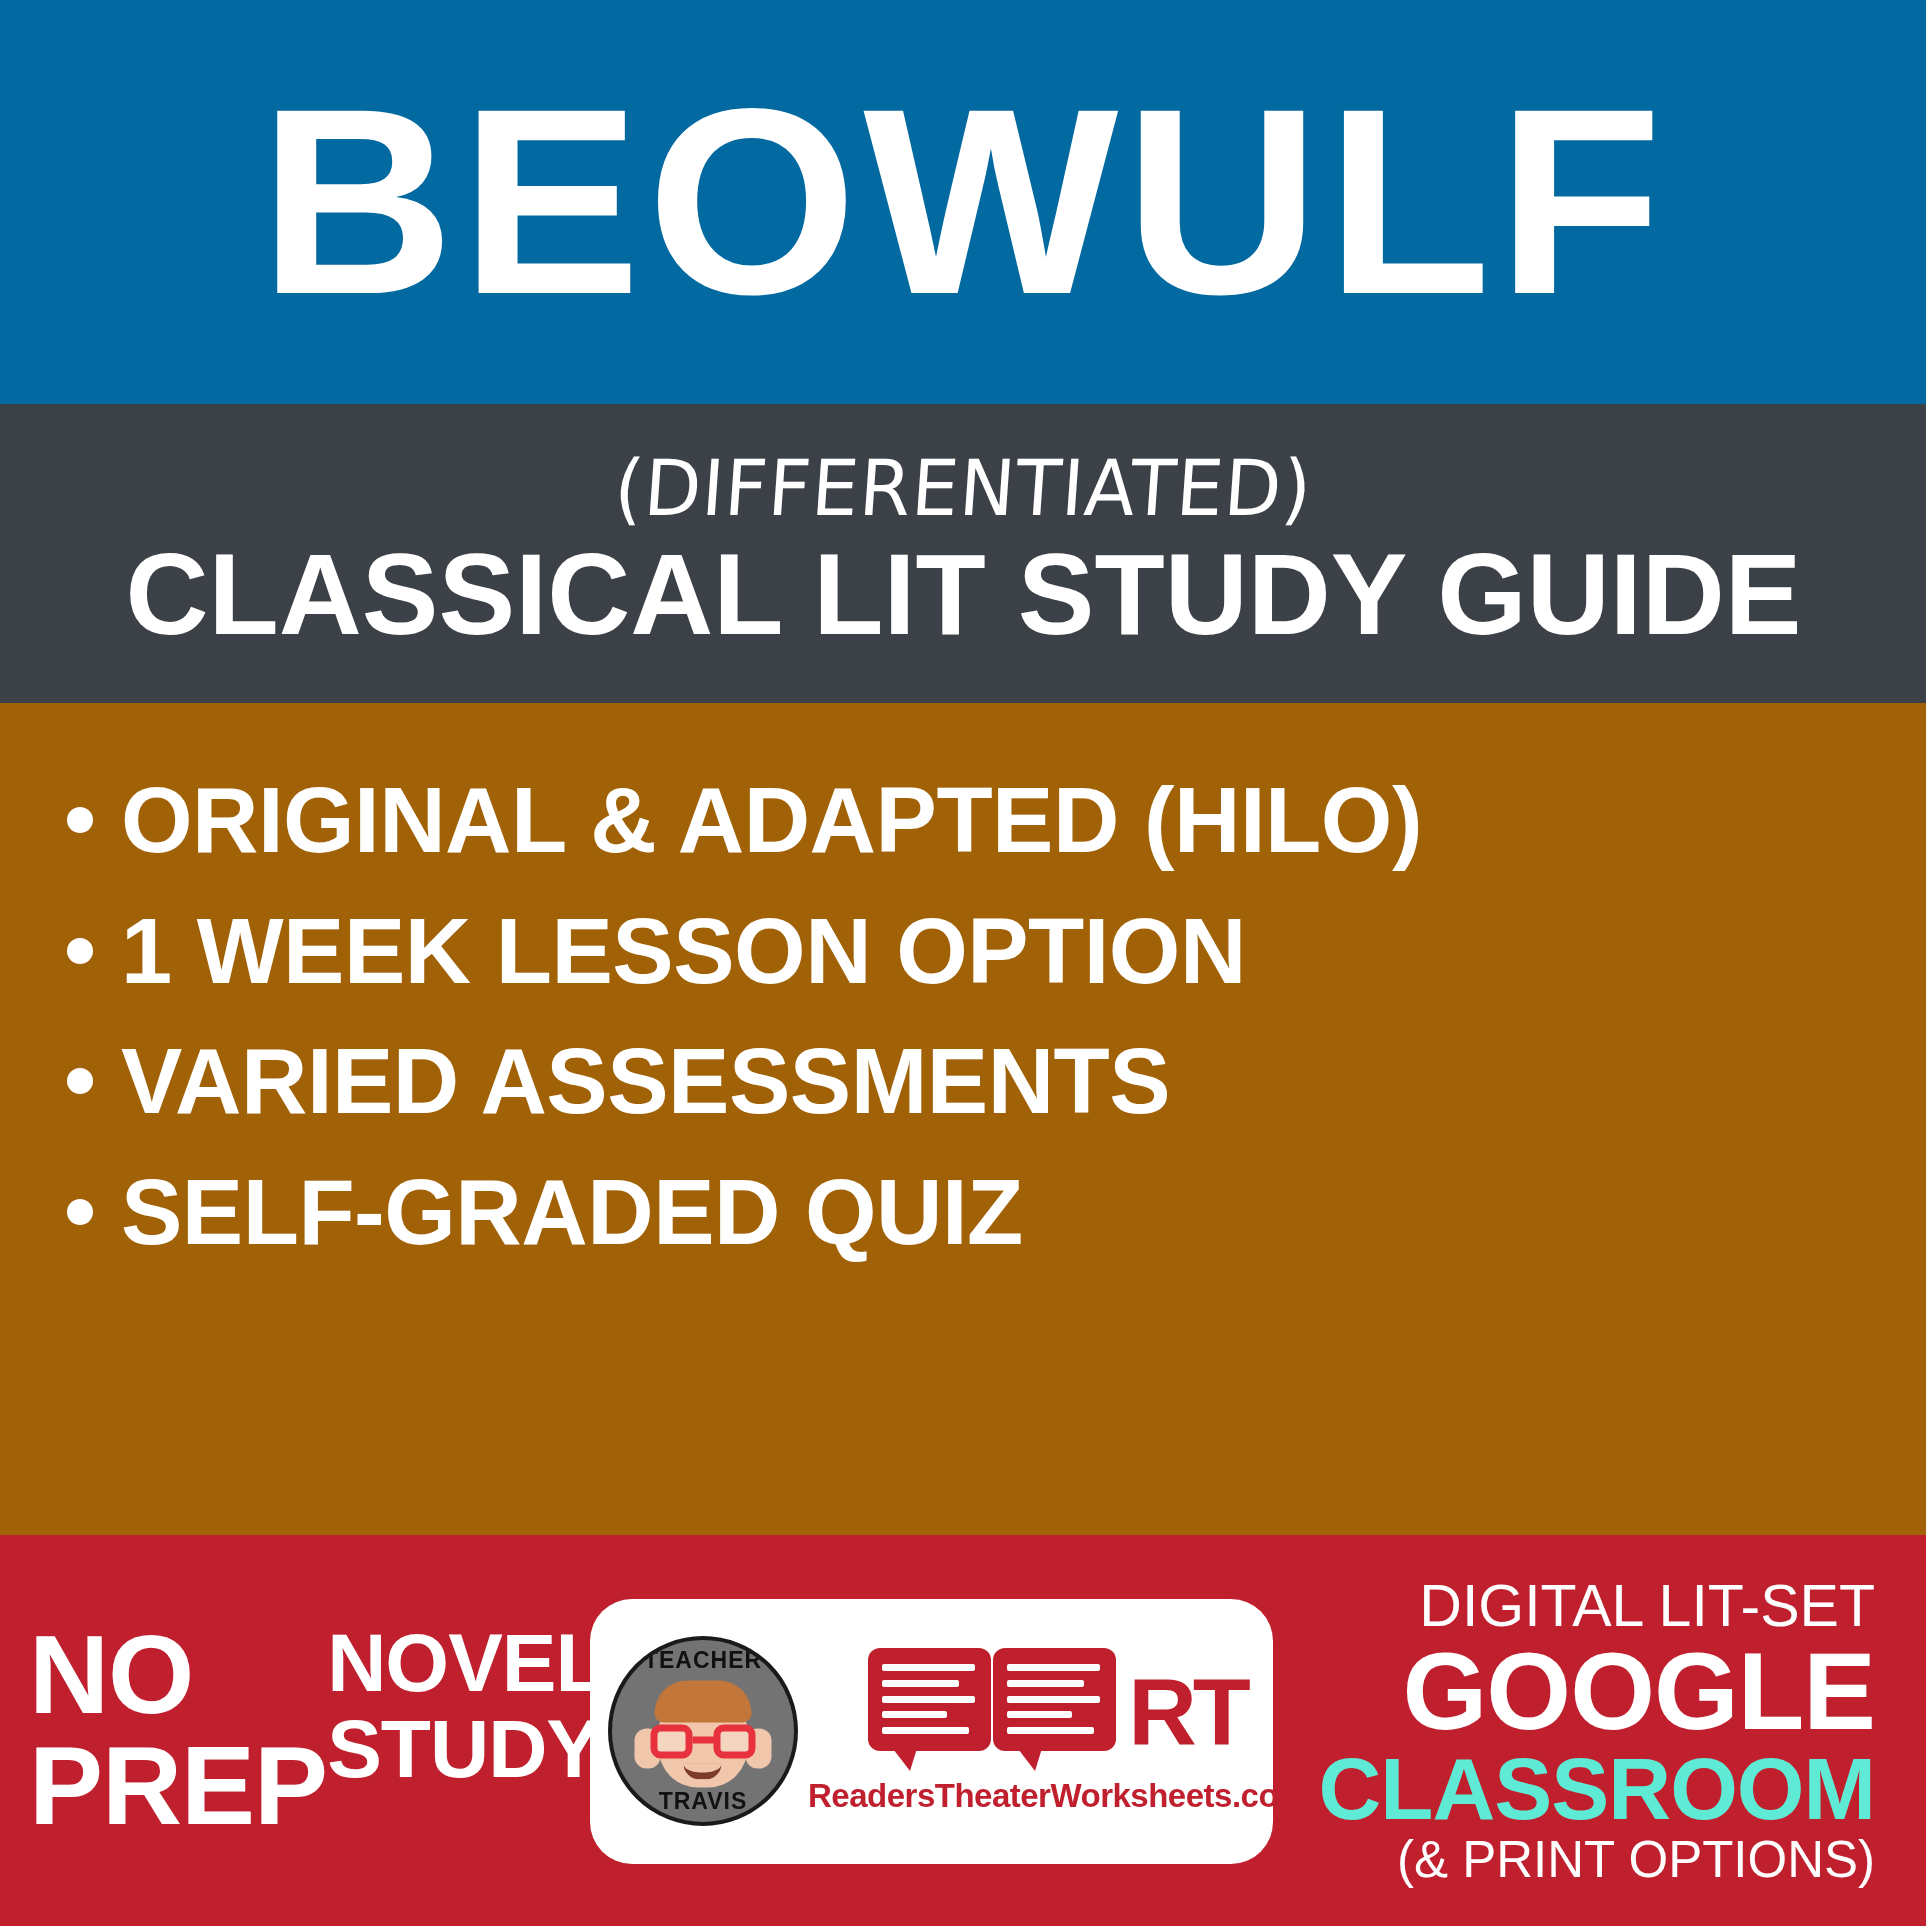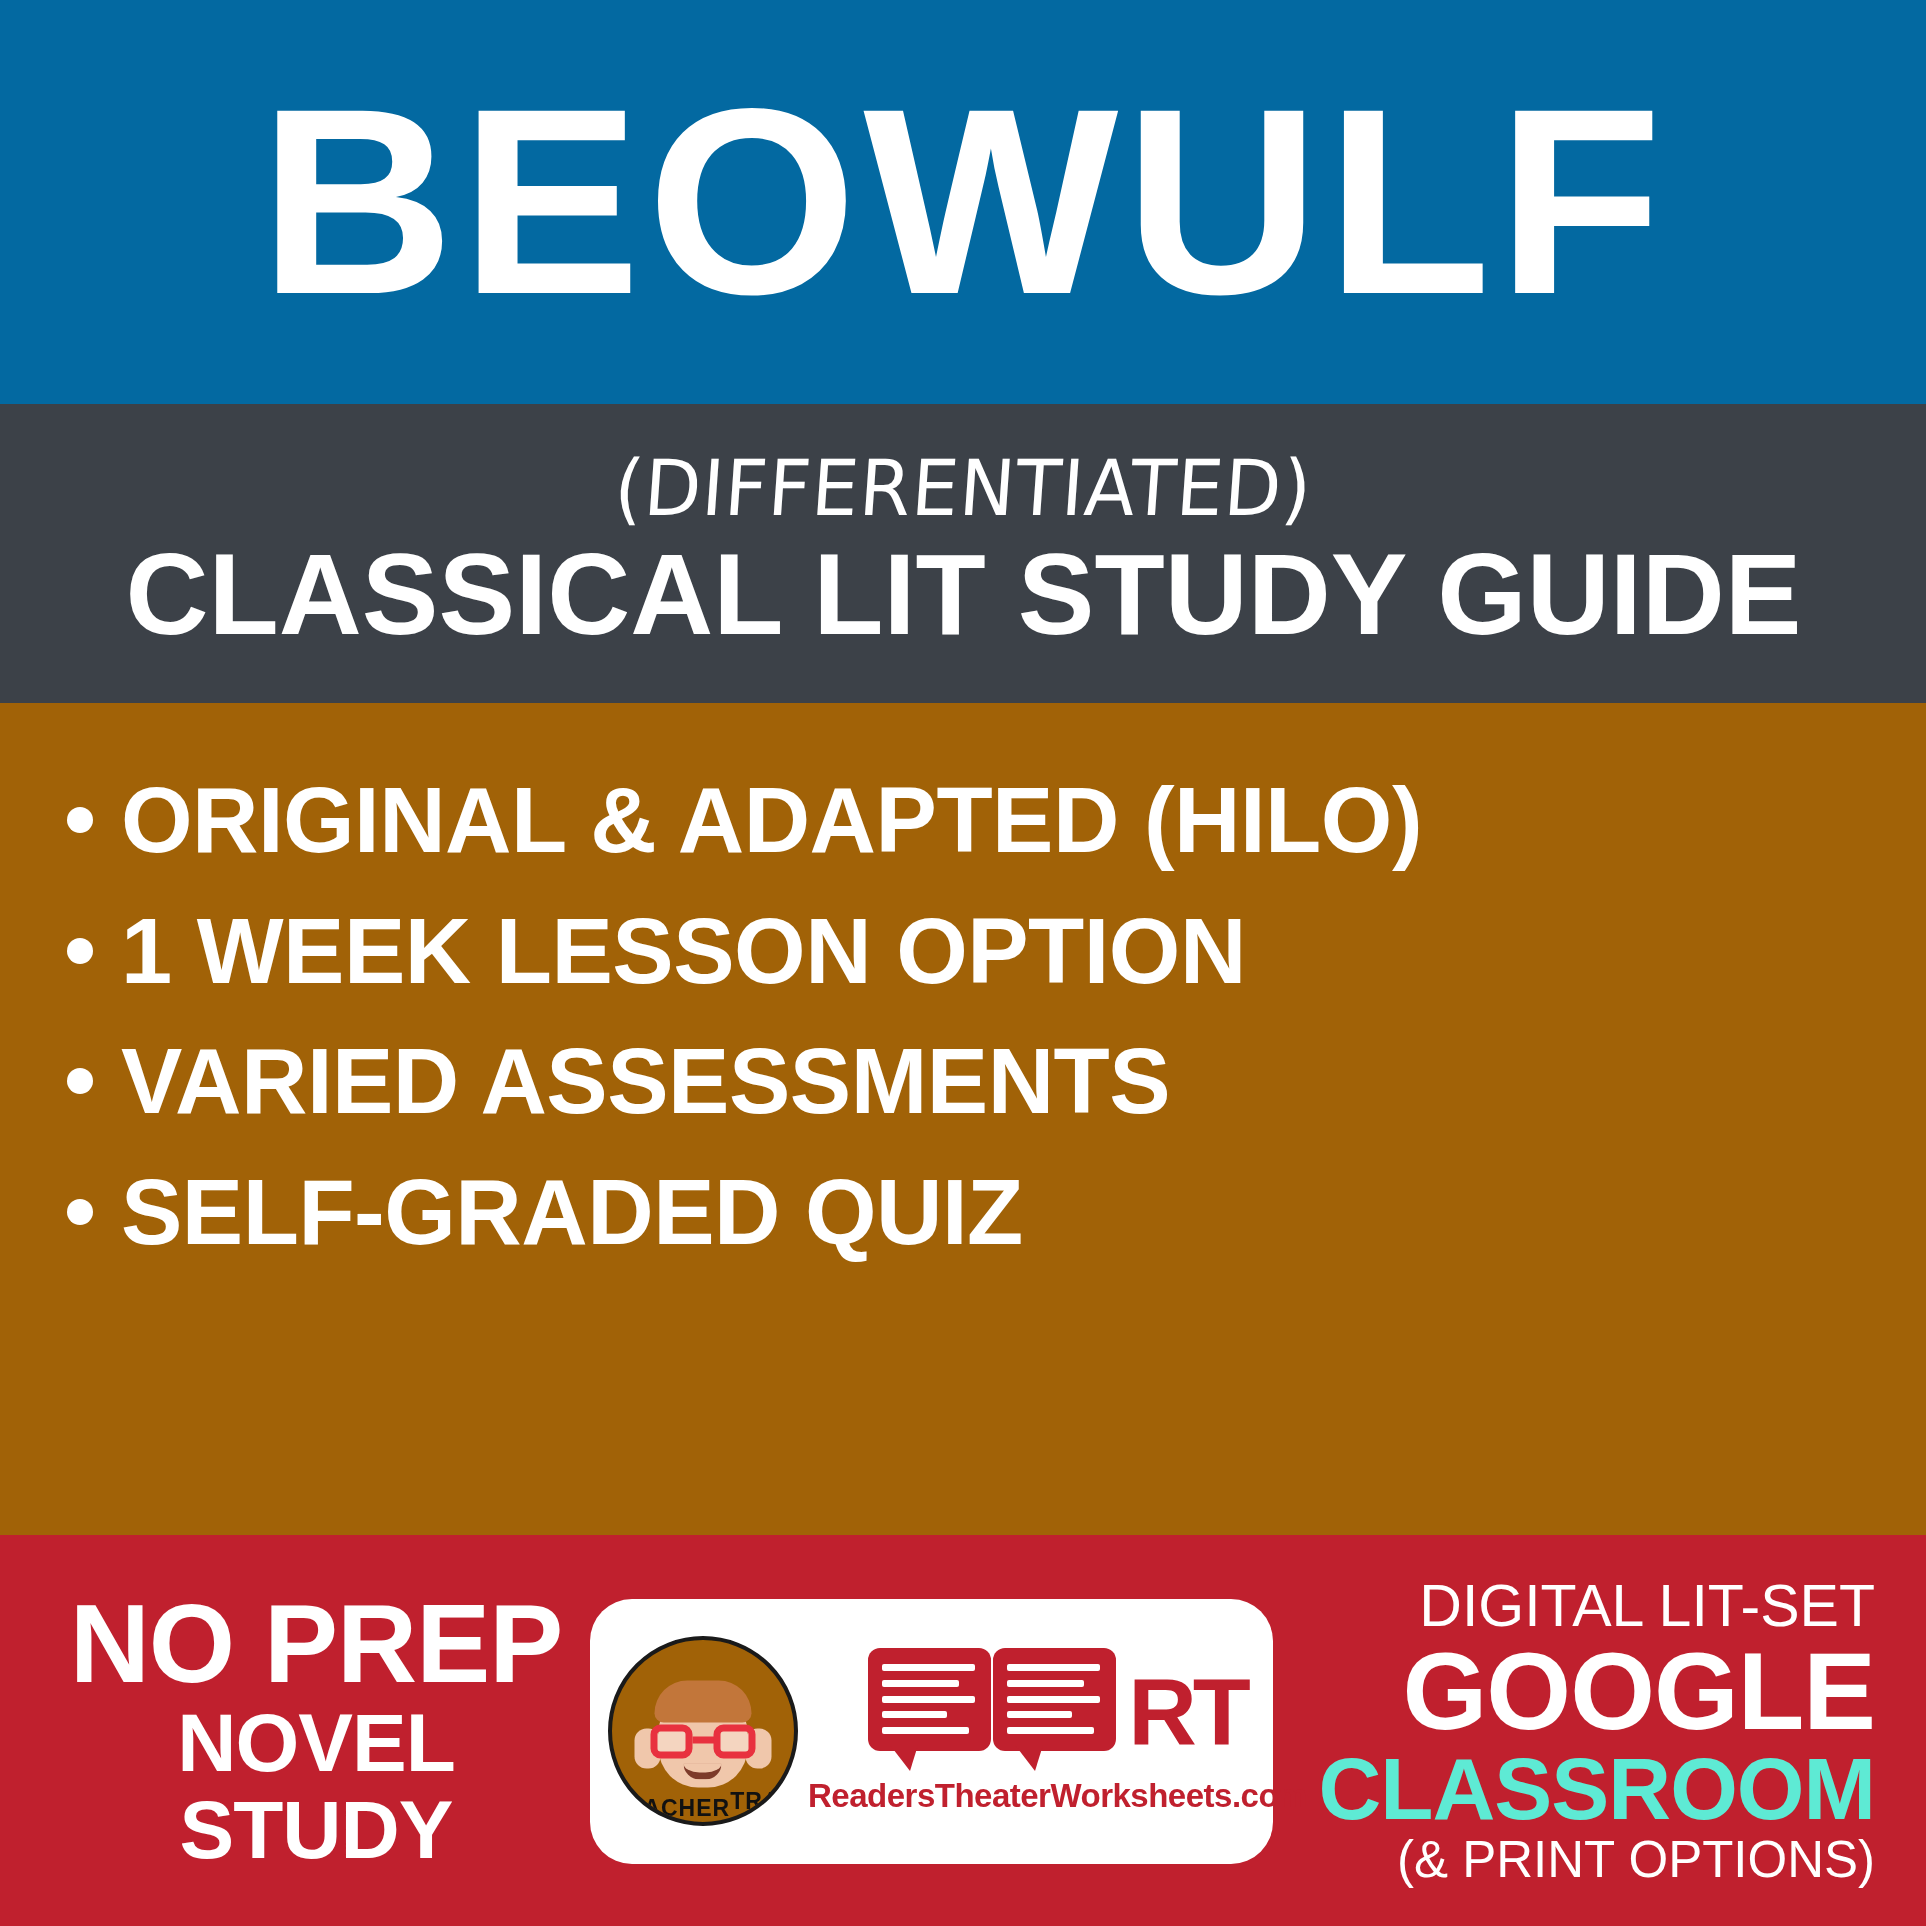--- a/index.html
+++ b/index.html
@@ -107,24 +107,23 @@
     height: 392px;
     background: #c0202e;
     display: flex;
     align-items: center;
     padding: 0 26px;
     position: relative;
   }
   .footer-left {
     width: 554px;
     display: flex;
-    flex-direction: column;
+    flex-direction: row;
     justify-content: center;
     padding-left: 26px;
-    text-align: center;
   }
   .no-prep {
     color: #ffffff;
     font-size: 111px;
     font-weight: 700;
     letter-spacing: -1px;
     text-transform: uppercase;
     line-height: 1.0;
     font-family: "Liberation Sans", sans-serif;
   }
@@ -147,27 +146,27 @@
     align-items: center;
     padding: 0 18px;
     gap: 10px;
     margin-left: 10px;
     flex: none;
   }
   .avatar-badge {
     width: 190px;
     height: 190px;
     border-radius: 50%;
-    background: #a16207;
+    background: #737373;
     border: 4px solid #1a1a1a;
     position: relative;
     overflow: hidden;
     flex: none;
     display: flex;
-    flex-direction: row;
+    flex-direction: column;
     align-items: flex-end;
     justify-content: space-between;
   }
   .avatar-top-text, .avatar-bottom-text {
     font-size: 23px;
     font-weight: 700;
     color: #111;
     letter-spacing: 1px;
     z-index: 3;
     text-transform: uppercase;

